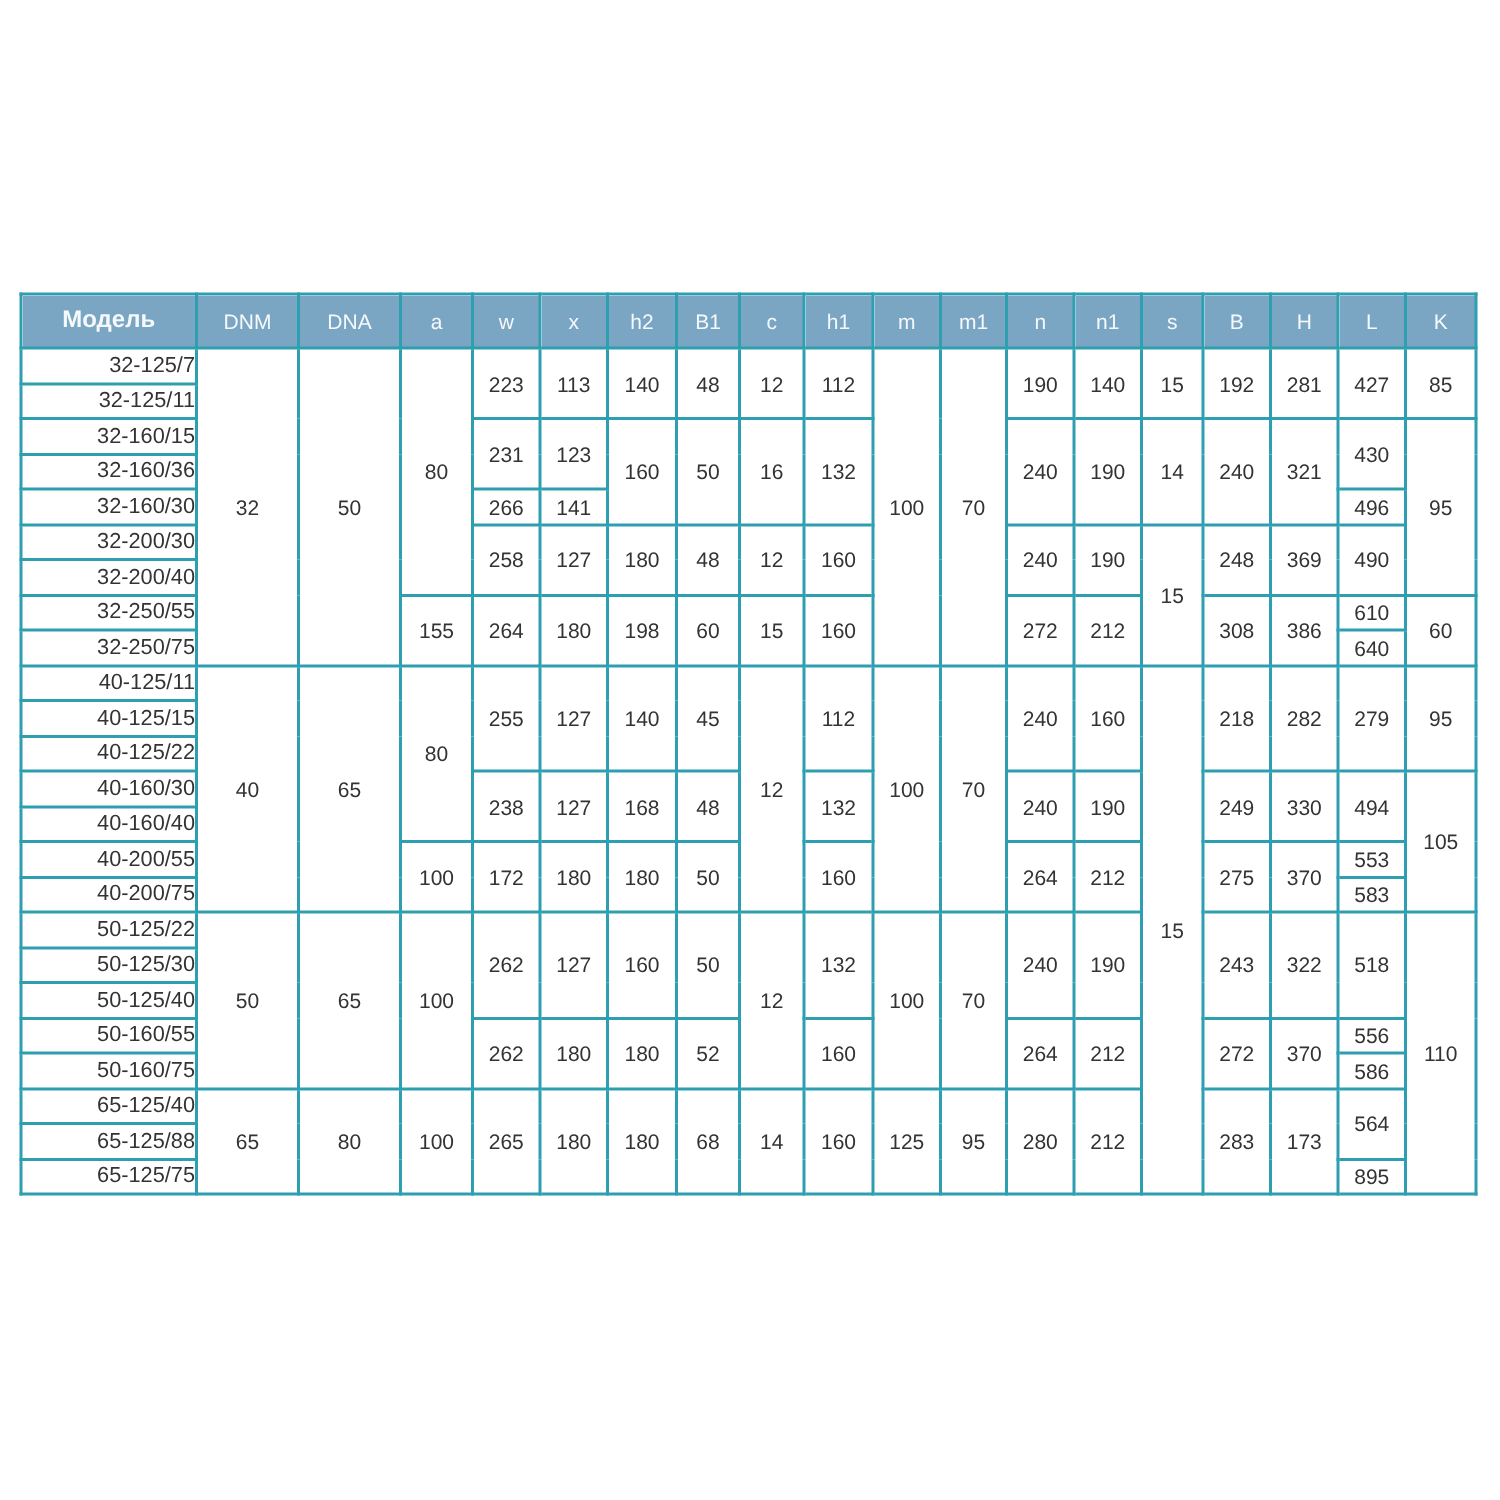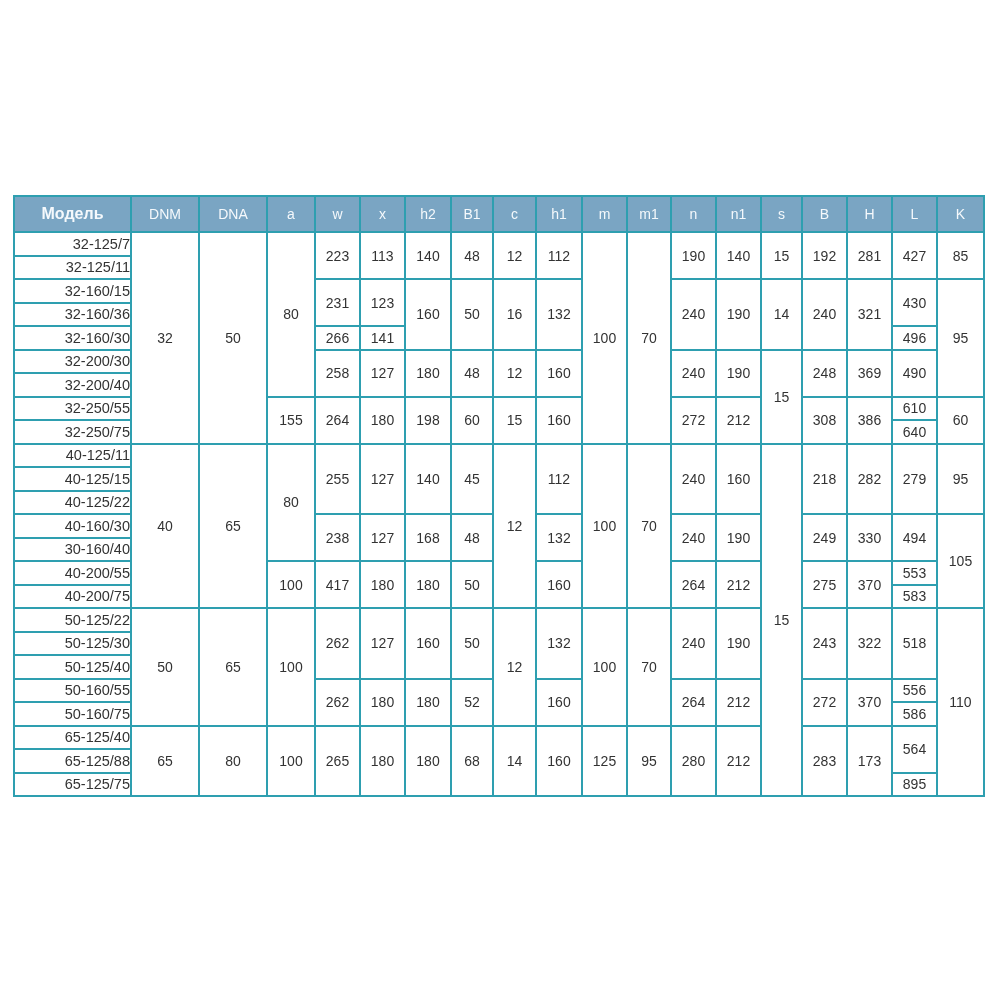--- a/index.html
+++ b/index.html
@@ -226,26 +226,26 @@
             <td rowspan="2">48</td>
             <td rowspan="2">132</td>
             <td rowspan="2">240</td>
             <td rowspan="2">190</td>
             <td rowspan="2">249</td>
             <td rowspan="2">330</td>
             <td rowspan="2">494</td>
             <td rowspan="4">105</td>
           </tr>
           <tr>
-            <td class="model-cell">30-160/40</td>
+            <td class="model-cell">40-160/40</td>
           </tr>
           <tr>
             <td class="model-cell">40-200/55</td>
             <td rowspan="2">100</td>
-            <td rowspan="2">417</td>
+            <td rowspan="2">172</td>
             <td rowspan="2">180</td>
             <td rowspan="2">180</td>
             <td rowspan="2">50</td>
             <td rowspan="2">160</td>
             <td rowspan="2">264</td>
             <td rowspan="2">212</td>
             <td rowspan="2">275</td>
             <td rowspan="2">370</td>
             <td>553</td>
           </tr>

